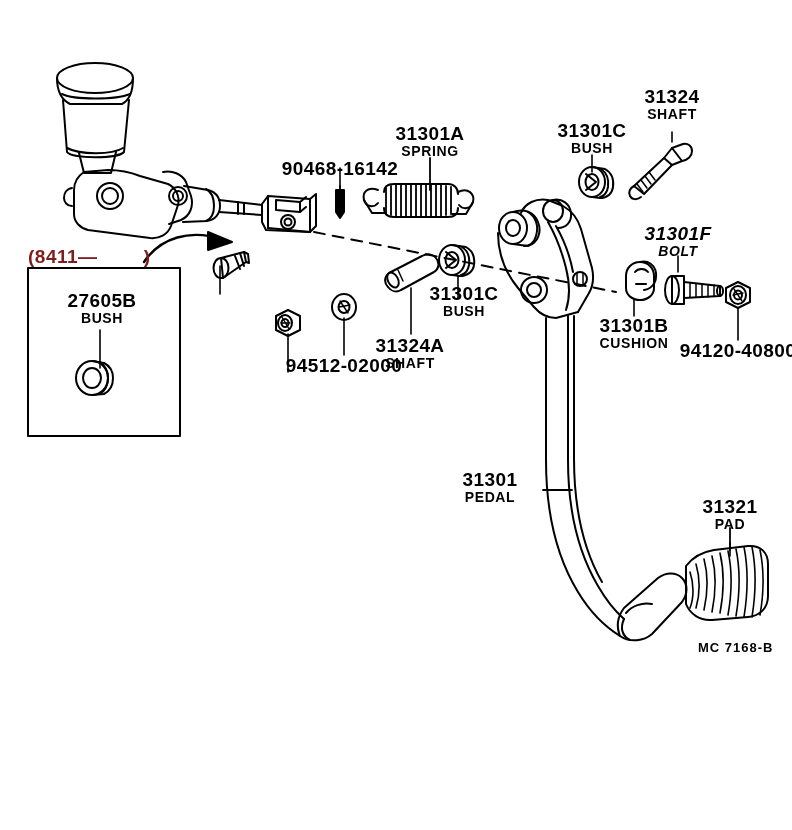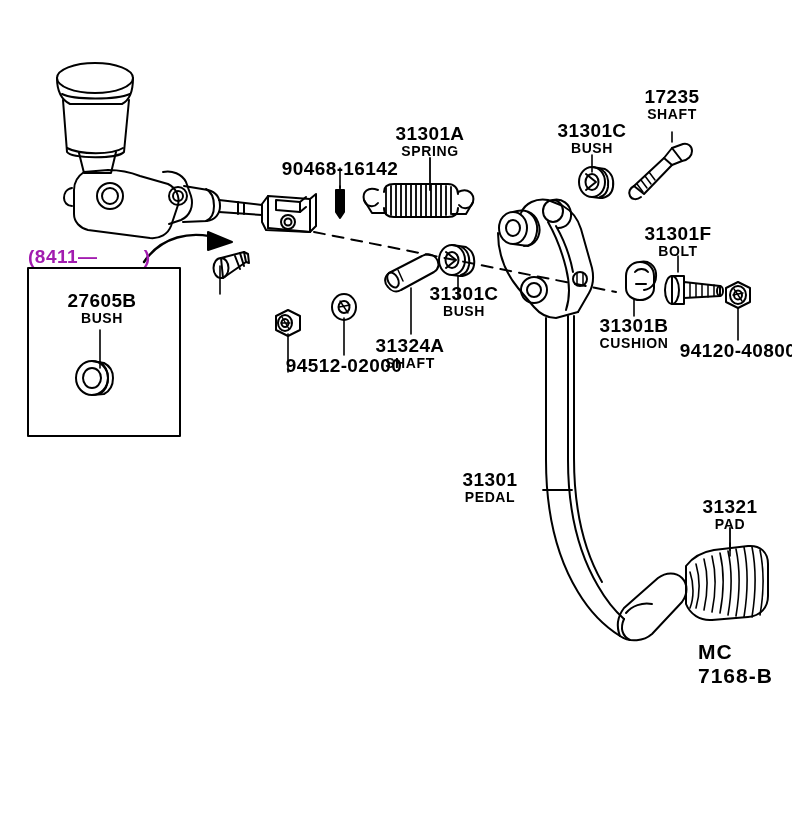--- a/index.html
+++ b/index.html
@@ -49,29 +49,29 @@
     letter-spacing: 0.6px;
     margin-top: 1px;
     font-family: "Liberation Sans", sans-serif;
   }
   .callout.center .num,
   .callout.center .desc { text-align: center; }
   .inset-header {
     position: absolute;
     font-size: 19px;
     font-weight: bold;
-    color: #a21caf;
+    color: #7f1d1d;
     letter-spacing: 0.5px;
     white-space: pre;
     user-select: none;
     font-family: "Liberation Sans", sans-serif;
   }
   .footer-code {
     position: absolute;
-    font-size: 21px;
+    font-size: 13px;
     font-weight: bold;
     letter-spacing: 1px;
     color: #000;
     user-select: none;
     font-family: "Liberation Sans", sans-serif;
   }
 </style>
 </head>
 <body>
 
@@ -381,40 +381,40 @@
     <span class="num">31301A</span>
     <span class="desc">SPRING</span>
   </div>
 
   <div class="callout center" style="left:540px; top:121px; width:104px;">
     <span class="num">31301C</span>
     <span class="desc">BUSH</span>
   </div>
 
   <div class="callout center" style="left:620px; top:87px; width:104px;">
-    <span class="num">17235</span>
+    <span class="num">31324</span>
     <span class="desc">SHAFT</span>
   </div>
 
 
   <div class="callout center" style="left:272px; top:356px; width:144px;">
     <span class="num">94512-02000</span>
   </div>
 
   <div class="callout center" style="left:358px; top:336px; width:104px;">
     <span class="num">31324A</span>
     <span class="desc">SHAFT</span>
   </div>
 
   <div class="callout center" style="left:412px; top:284px; width:104px;">
     <span class="num">31301C</span>
     <span class="desc">BUSH</span>
   </div>
 
-  <div class="callout center" style="left:626px; top:224px; width:104px;">
+  <div class="callout center" style="left:626px; top:224px; width:104px;font-style:italic;">
     <span class="num">31301F</span>
     <span class="desc">BOLT</span>
   </div>
 
   <div class="callout center" style="left:582px; top:316px; width:104px;">
     <span class="num">31301B</span>
     <span class="desc">CUSHION</span>
   </div>
 
   <div class="callout center" style="left:666px; top:341px; width:144px;">

